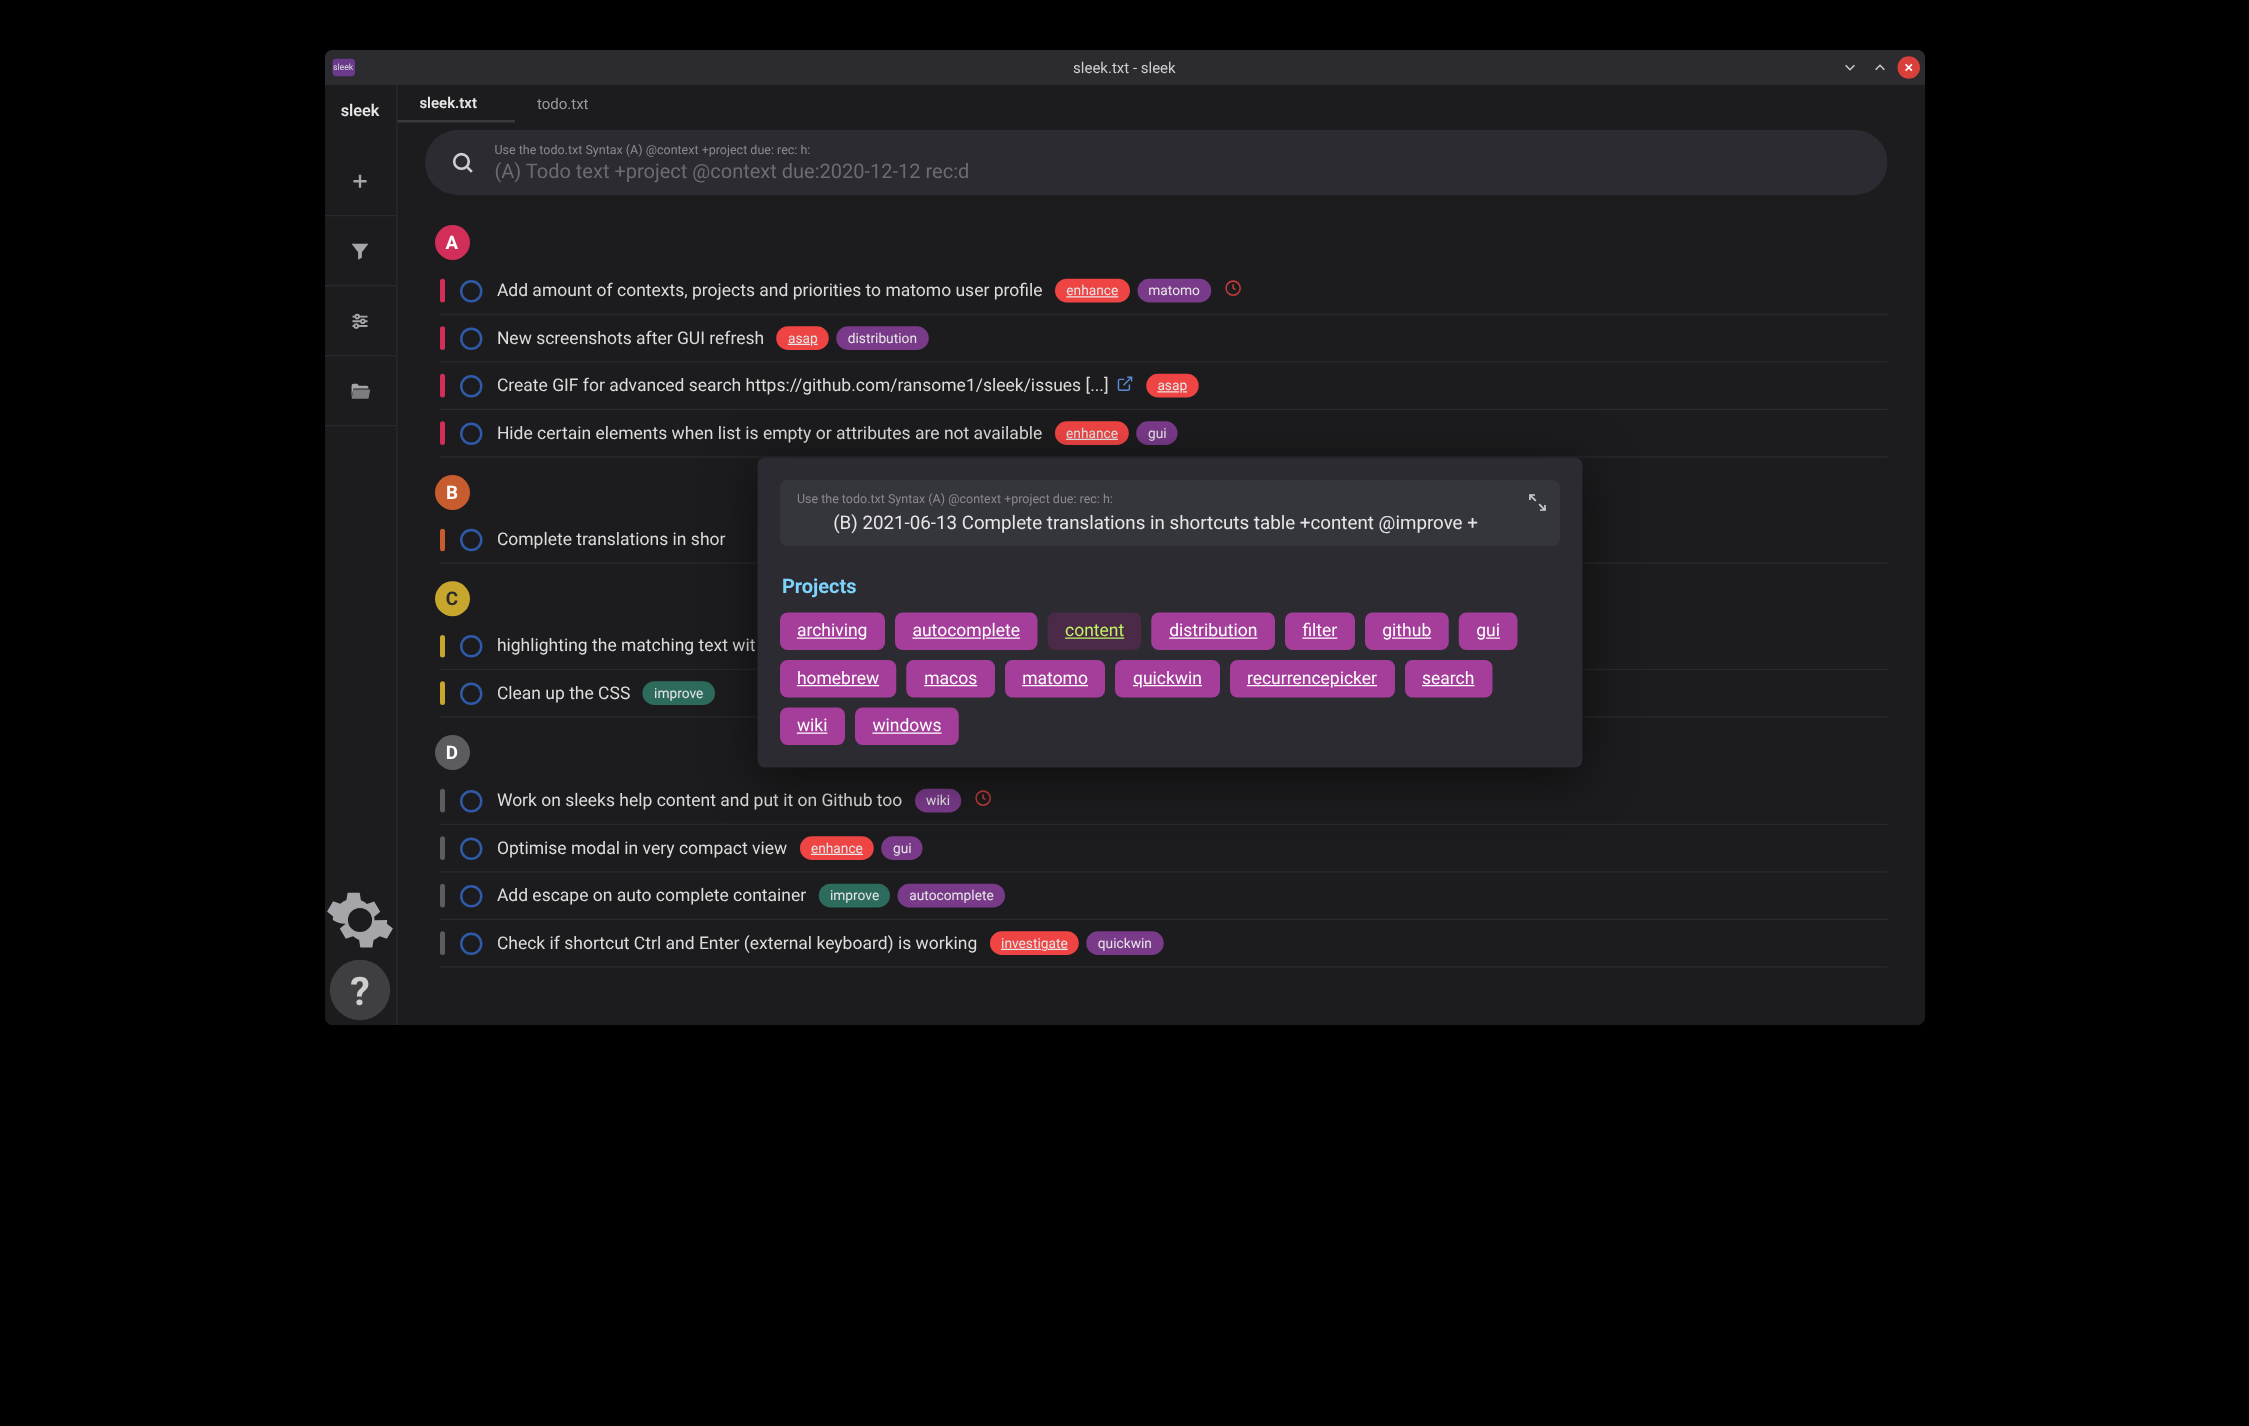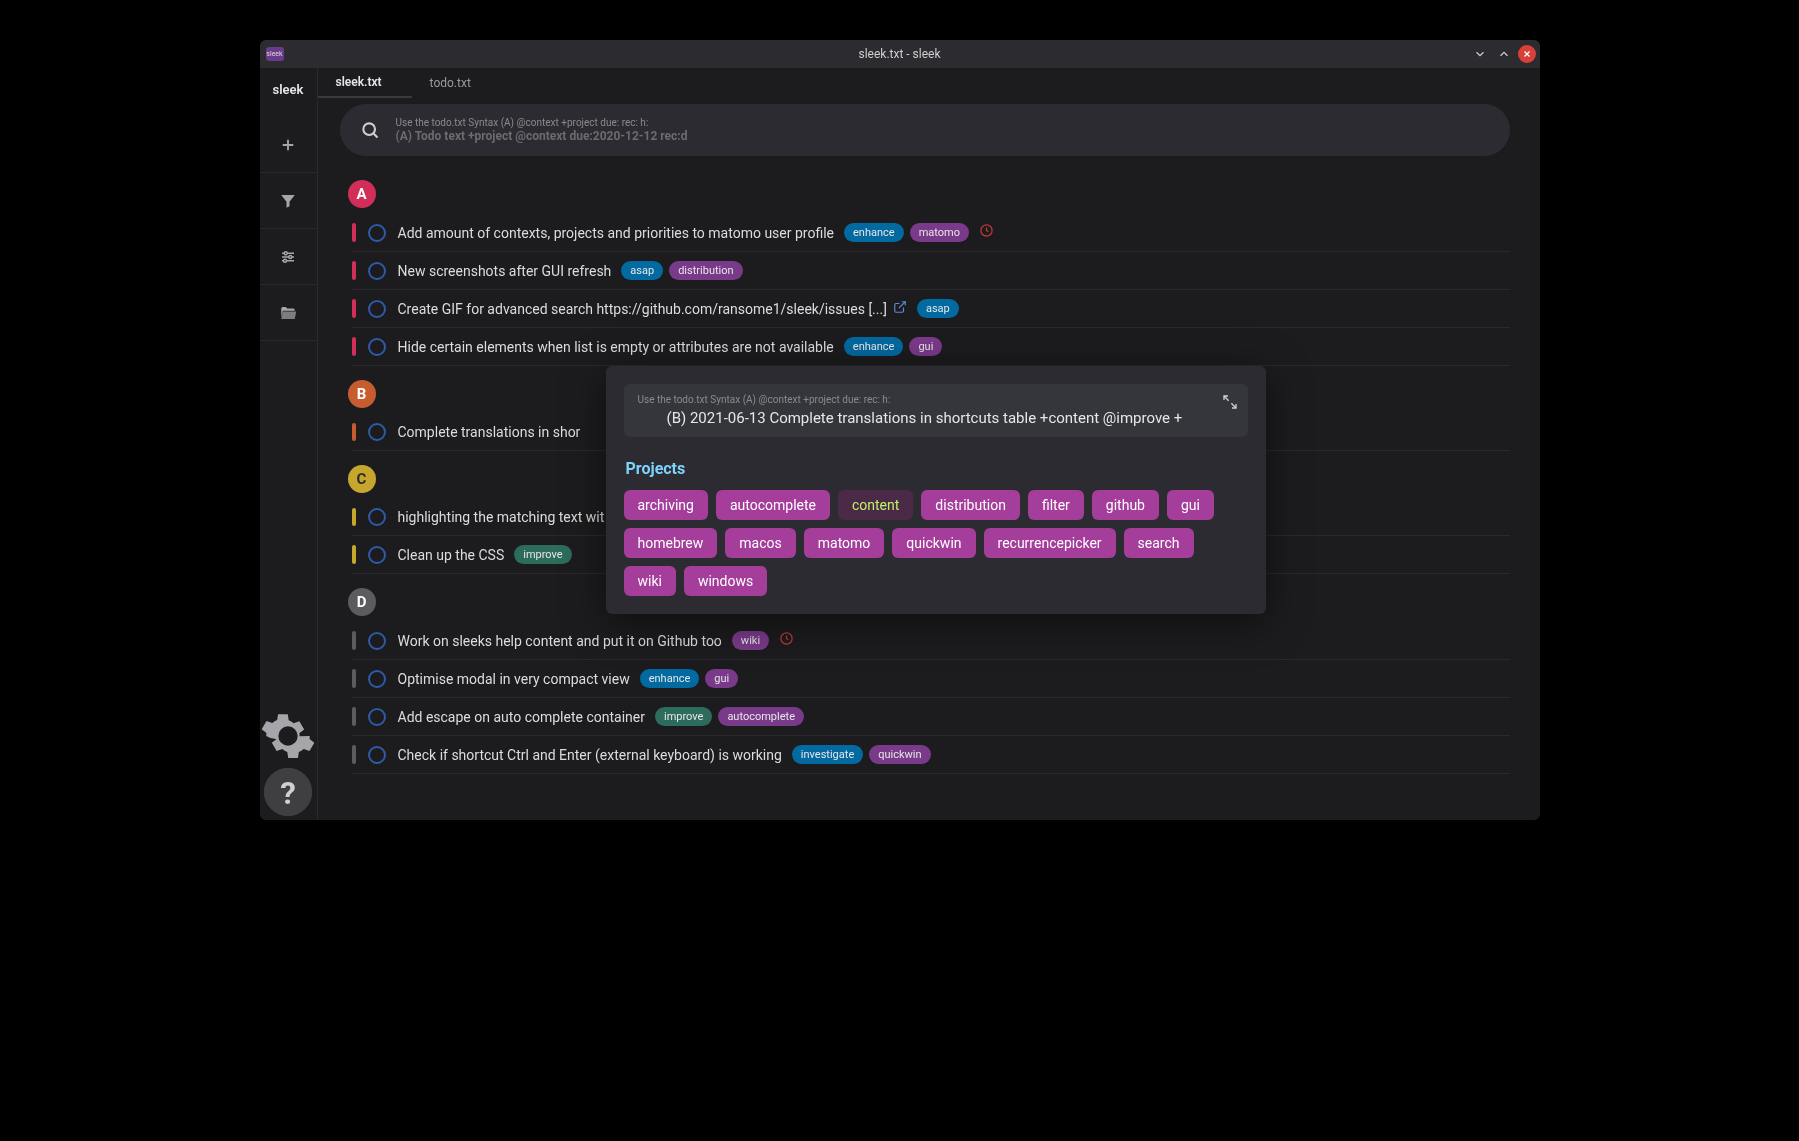--- a/index.html
+++ b/index.html
@@ -23,52 +23,52 @@
 
 .main { flex:1; display:flex; flex-direction:column; min-width:0; }
 .tabs { height:30px; display:flex; align-items:center; padding-left:0; }
 .tab { padding:7px 30px 7px 18px; font-size:12px; color:#9a9a9e; cursor:pointer; }
 .tab.active { color:#e6e6e6; font-weight:600; border-bottom:2px solid #3a3a3e; }
 .search-row { padding:6px 30px 6px 22px; }
 .search-box { background:#2b2b31; border-radius:28px; height:52px; display:flex; align-items:center; padding:0 20px; position:relative; }
 .search-box svg { width:20px; height:20px; color:#cfcfcf; margin-right:16px; flex-shrink:0; }
 .search-text-wrap { display:flex; flex-direction:column; }
 .search-hint { color:#8a8a8e; font-size:10px; margin-bottom:1px; }
-.search-placeholder { color:#6b6b70; font-size:12px;font-weight:bold; }
+.search-placeholder { color:#6b6b70; font-size:16px; }
 
 .list { flex:1; overflow:auto; padding:4px 30px 20px 30px; }
 .prio-badge { width:28px; height:28px; border-radius:50%; display:flex; align-items:center; justify-content:center; font-weight:700; font-size:15px; color:#fff; margin:14px 0 6px 0; }
 .prio-A { background:#d12f5a; }
 .prio-B { background:#c75c2e; }
 .prio-C { background:#c7a62e; color:#2b2b2b; }
 .prio-D { background:#5c5c60; }
 .todo-row { display:flex; align-items:center; padding:9px 10px 9px 0; border-bottom:1px solid #2a2a2e; margin-left:4px; }
 .todo-row .bar { width:4px; align-self:stretch; border-radius:2px; margin-right:12px; }
 .bar-A { background:#d12f5a; }
 .bar-B { background:#c75c2e; }
 .bar-C { background:#c7a62e; }
 .bar-D { background:#5c5c60; }
 .todo-row .circle { width:18px; height:18px; border:2.5px solid #2f5aa8; border-radius:50%; margin-right:12px; flex-shrink:0; }
 .todo-row .text { color:#dcdcdc; font-size:14px; }
 .todo-row .tags { display:flex; gap:6px; margin-left:10px; align-items:center; }
 .tag { font-size:11px; padding:3px 9px; border-radius:10px; color:#e6e6e6; }
-.tag-green { background:#0369a1; }
+.tag-green { background:#ef4444;text-decoration:underline; }
 .tag-purple { background:#7a3a8a; }
 .tag-teal { background:#2d6b5c; }
 .ext-icon { color:#5b8bd6; margin-left:6px; }
 .clock-icon { color:#c03a3a; margin-left:4px; }
 
 .modal { position:absolute; left:346px; top:326px; width:660px; background:#2b2b31; border-radius:6px; padding:18px; box-shadow:0 8px 40px rgba(0,0,0,.5); }
 .modal-input { background:#35353c; border-radius:6px; padding:10px 14px; position:relative; }
 .modal-hint { color:#8a8a8e; font-size:10px; margin-bottom:4px; }
 .modal-text { color:#e6e6e6; font-size:15px;margin-left:29px; }
 .modal-collapse { position:absolute; right:10px; top:10px; color:#cfcfcf; }
 .modal-section-title { color:#7dd3fc; font-weight:700; font-size:16px; margin:22px 0 12px 2px; }
 .proj-tags { display:flex; flex-wrap:wrap; gap:8px; }
-.proj-tag { background:#a53d9b; color:#fff; font-size:14px; padding:7px 14px; border-radius:6px; cursor:pointer; }
+.proj-tag { background:#a53d9b; color:#fff; font-size:14px; padding:7px 14px; border-radius:6px; cursor:pointer;text-decoration:underline; }
 .proj-tag.sel { background:#4b2a48; color:#bef264; }
 ::-webkit-scrollbar{width:8px}::-webkit-scrollbar-thumb{background:#3a3a3e;border-radius:4px}
 </style>
 </head>
 <body>
 
 <div class="window">
 
   <div class="titlebar">
     <div class="app-icon">

